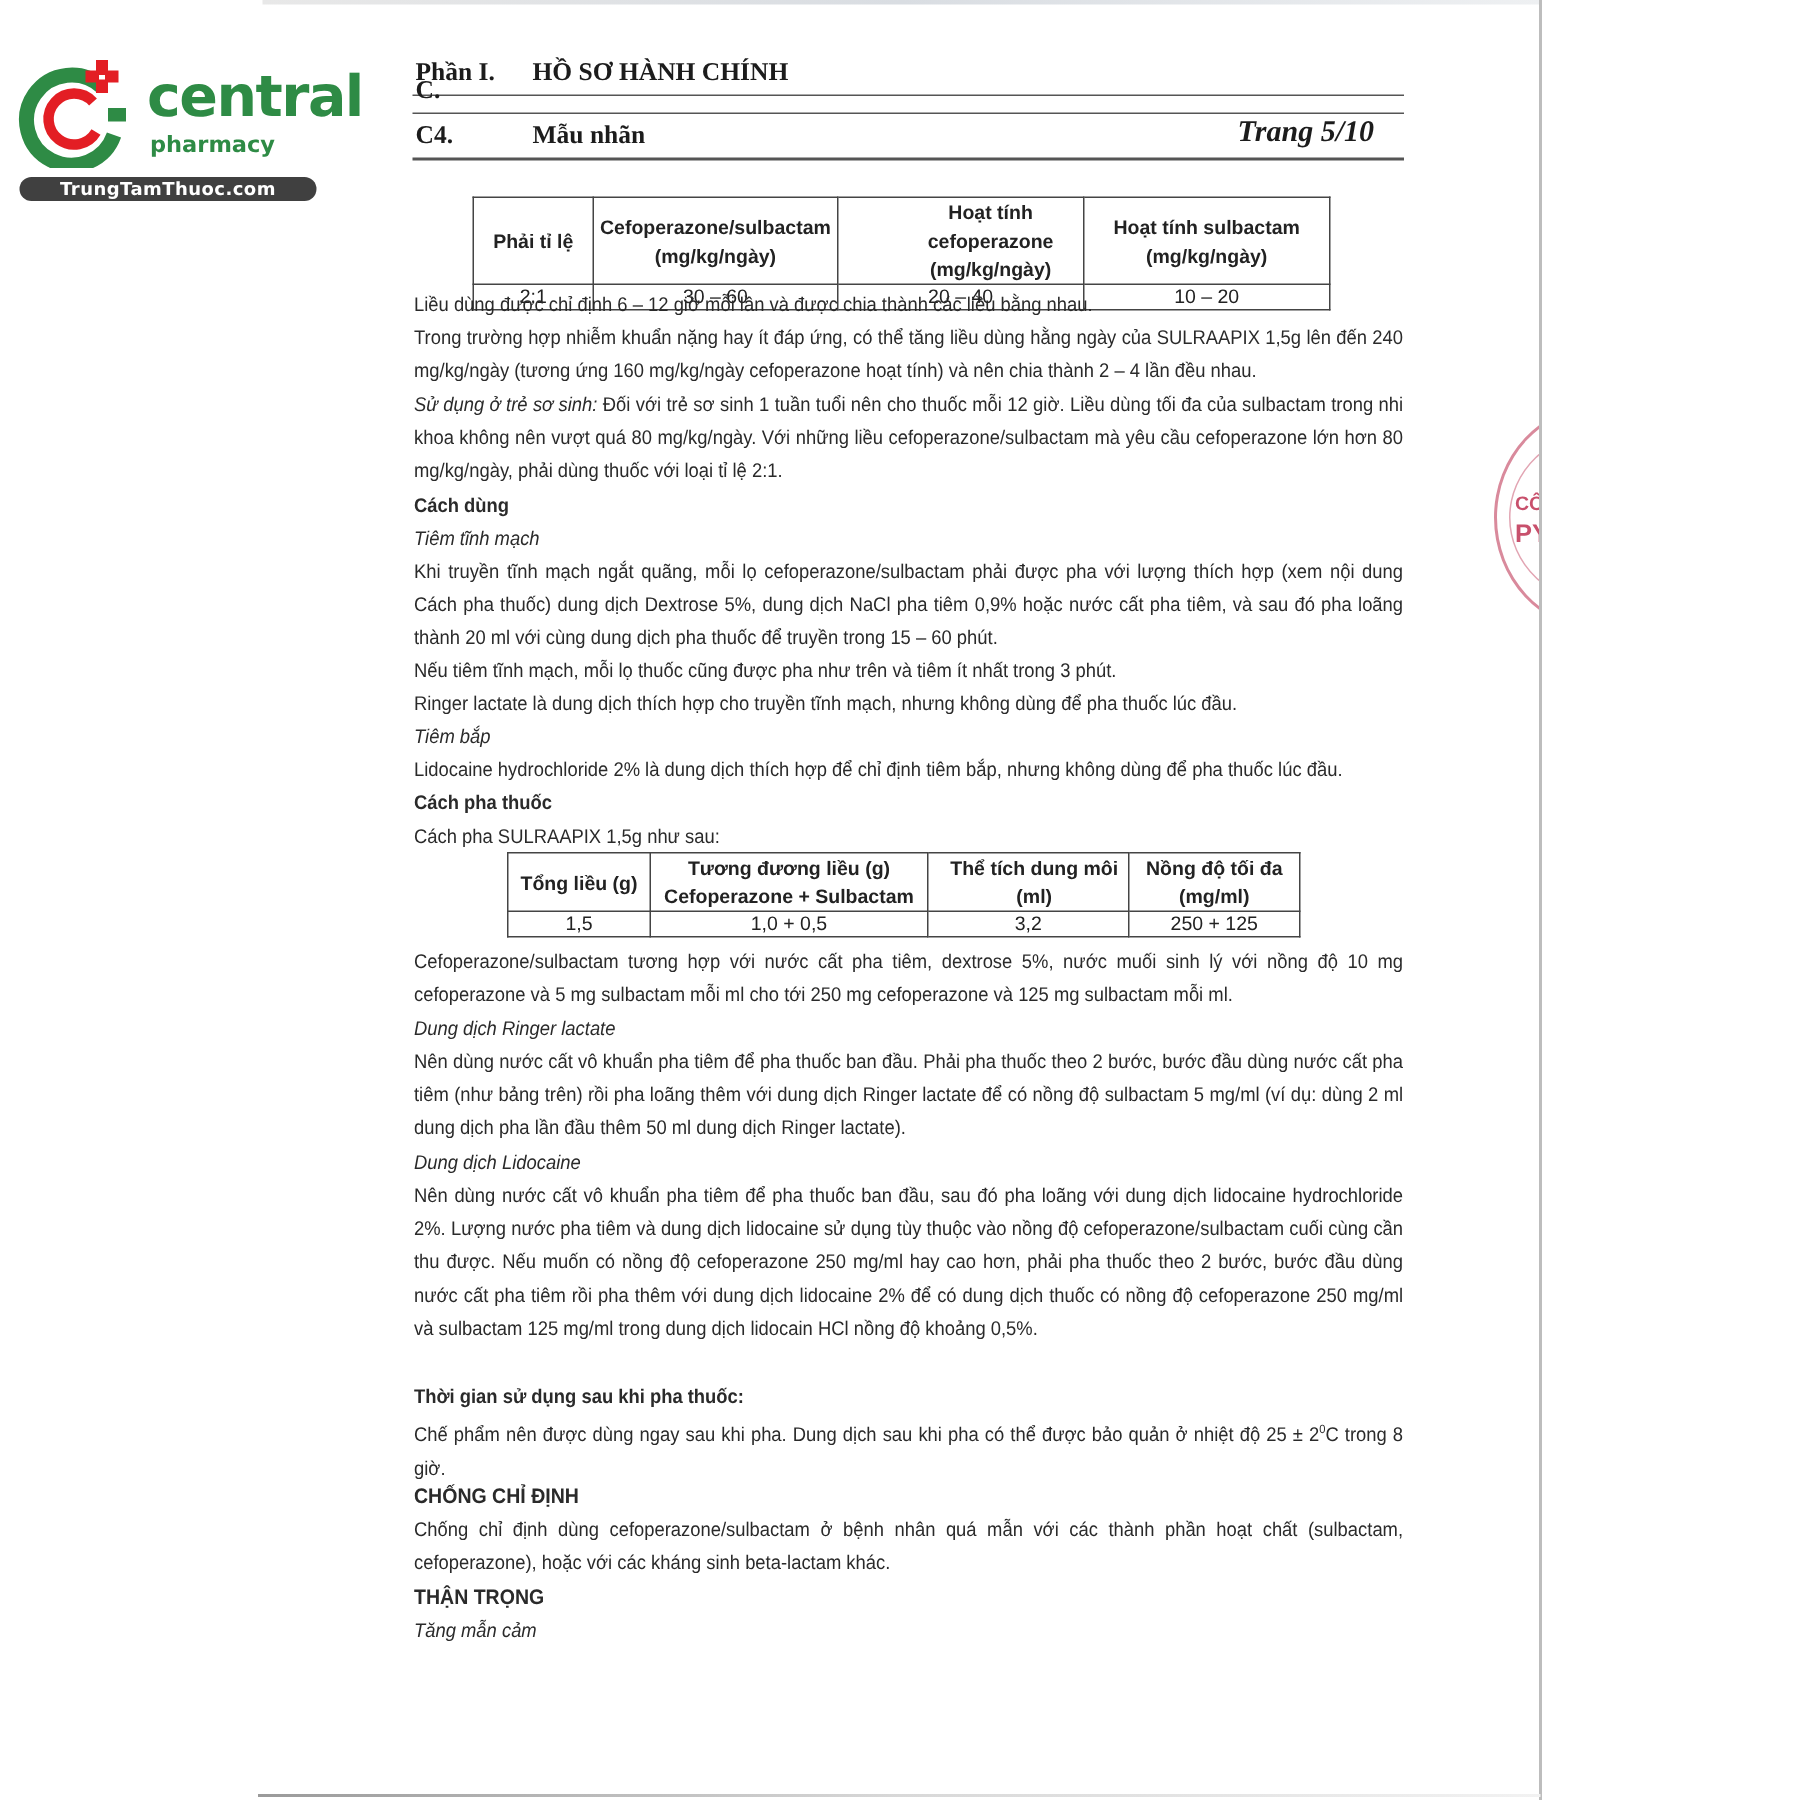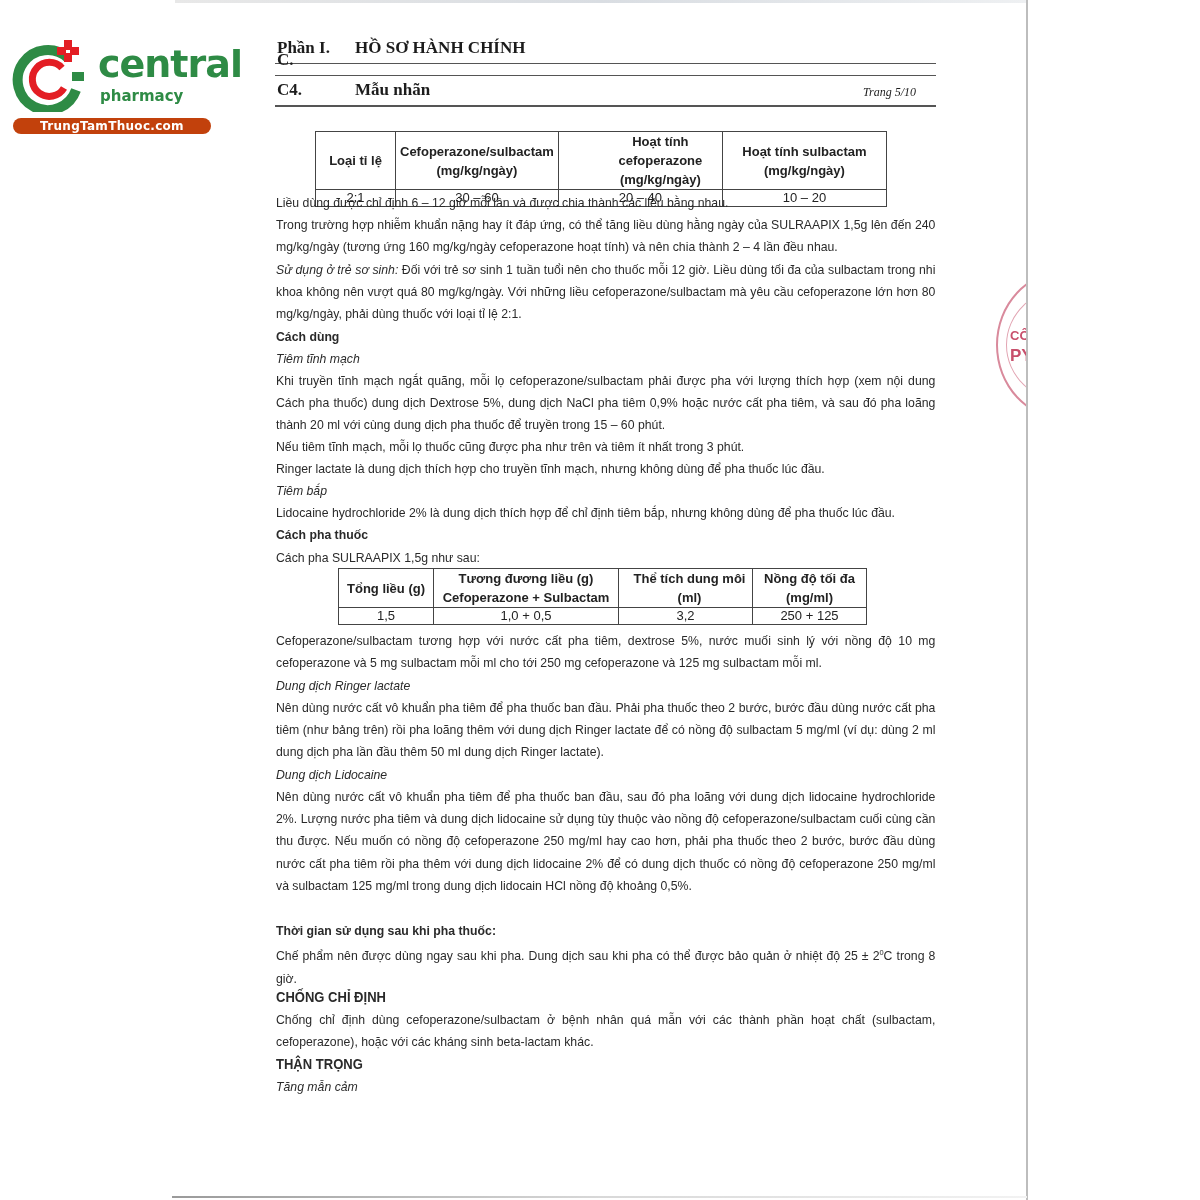--- a/index.html
+++ b/index.html
@@ -9,28 +9,28 @@
   
   .page-top-edge { position: absolute; left: 175px; top: 0; width: 852px; height: 3px; background: linear-gradient(90deg,#e8e8e8,#d9dde2,#eef0f2); }
   .page-right-edge { position: absolute; left: 1026px; top: 0; width: 2px; height: 1200px; background: #bdbdbd; }
   .page-bottom-edge { position: absolute; left: 172px; top: 1196px; width: 855px; height: 2px; background: linear-gradient(90deg,#9a9a9a,#d8d8d8 50%,#f2f2f2); }
 
   
   .logo { position: absolute; left: 10px; top: 38px; width: 205px; height: 98px; }
   .logo-mark { position: absolute; left: 0; top: 0; width: 80px; height: 74px; }
   .logo-word { position: absolute; left: 88px; top: 6px; font-family: "DejaVu Sans", sans-serif; font-weight: bold; font-size: 38px; color: #2e8b45; letter-spacing: -1px; line-height: 40px; }
   .logo-sub { position: absolute; left: 90px; top: 49px; font-family: "DejaVu Sans", sans-serif; font-weight: bold; font-size: 15px; color: #2e8b45; }
-  .logo-pill { position: absolute; left: 3px; top: 80px; width: 198px; height: 16px; border-radius: 8px; background: #c2410c; color: #fff; font-family: "DejaVu Sans", sans-serif; font-weight: bold; font-size: 12px; text-align: center; line-height: 16px; letter-spacing: 0.3px; }
+  .logo-pill { position: absolute; left: 3px; top: 80px; width: 198px; height: 16px; border-radius: 8px; background: #404040; color: #fff; font-family: "DejaVu Sans", sans-serif; font-weight: bold; font-size: 12px; text-align: center; line-height: 16px; letter-spacing: 0.3px; }
 
   
   .hdr { position: absolute; left: 275px; width: 661px; font-family: "Liberation Serif", serif; font-weight: bold; color: #1c1c1c; }
   .hdr-row { position: absolute; left: 0; width: 661px; height: 30px; border-bottom: 1.5px solid #555; }
   .hdr-code { position: absolute; left: 2px; bottom: 5px; font-size: 17px; }
   .hdr-text { position: absolute; left: 80px; bottom: 5px; font-size: 17px; }
-  .hdr-page { position: absolute; right: 20px; bottom: 5px; font-size: 12px; font-style: italic; font-weight: normal; }
+  .hdr-page { position: absolute; right: 20px; bottom: 5px; font-size: 20px; font-style: italic; font-weight: bold; }
 
   
   .doc { position: absolute; left: 276px; top: 0; width: 660px; font-size: 13.2px; line-height: 22.2px; color: #2a2a2a; font-family: "Liberation Sans", sans-serif; transform: scaleX(0.93); transform-origin: left top; }
   .p { position: absolute; left: 0; width: 709px; }
   .just { text-align: justify; text-align-last: left; }
   .it { font-style: italic; }
   .bh { font-weight: bold; }
 
   
   table.t { position: absolute; border-collapse: collapse; font-family: "Liberation Sans", sans-serif; font-size: 13px; color: #222; }
@@ -78,21 +78,21 @@
   <div class="hdr-row" style="top:63px; border-bottom-width:2px;">
     <span class="hdr-code">C4.</span>
     <span class="hdr-text">Mẫu nhãn</span>
     <span class="hdr-page">Trang 5/10</span>
   </div>
 </div>
 
 <table class="t" style="left:315px; top:131px; width:572px;">
   <thead>
     <tr>
-      <th style="width:80px;"><span>Loại tỉ lệ</span></th>
+      <th style="width:80px;"><span>Phải tỉ lệ</span></th>
       <th style="width:158px;"><span>Cefoperazone/sulbactam</span><br><span>(mg/kg/ngày)</span></th>
       <th style="width:164px;padding-left:44px;"><span>Hoạt tính cefoperazone</span><br><span>(mg/kg/ngày)</span></th>
       <th><span>Hoạt tính sulbactam</span><br><span>(mg/kg/ngày)</span></th>
     </tr>
   </thead>
   <tbody>
     <tr>
       <td>2:1</td>
       <td>30 – 60</td>
       <td>20 – 40</td>

